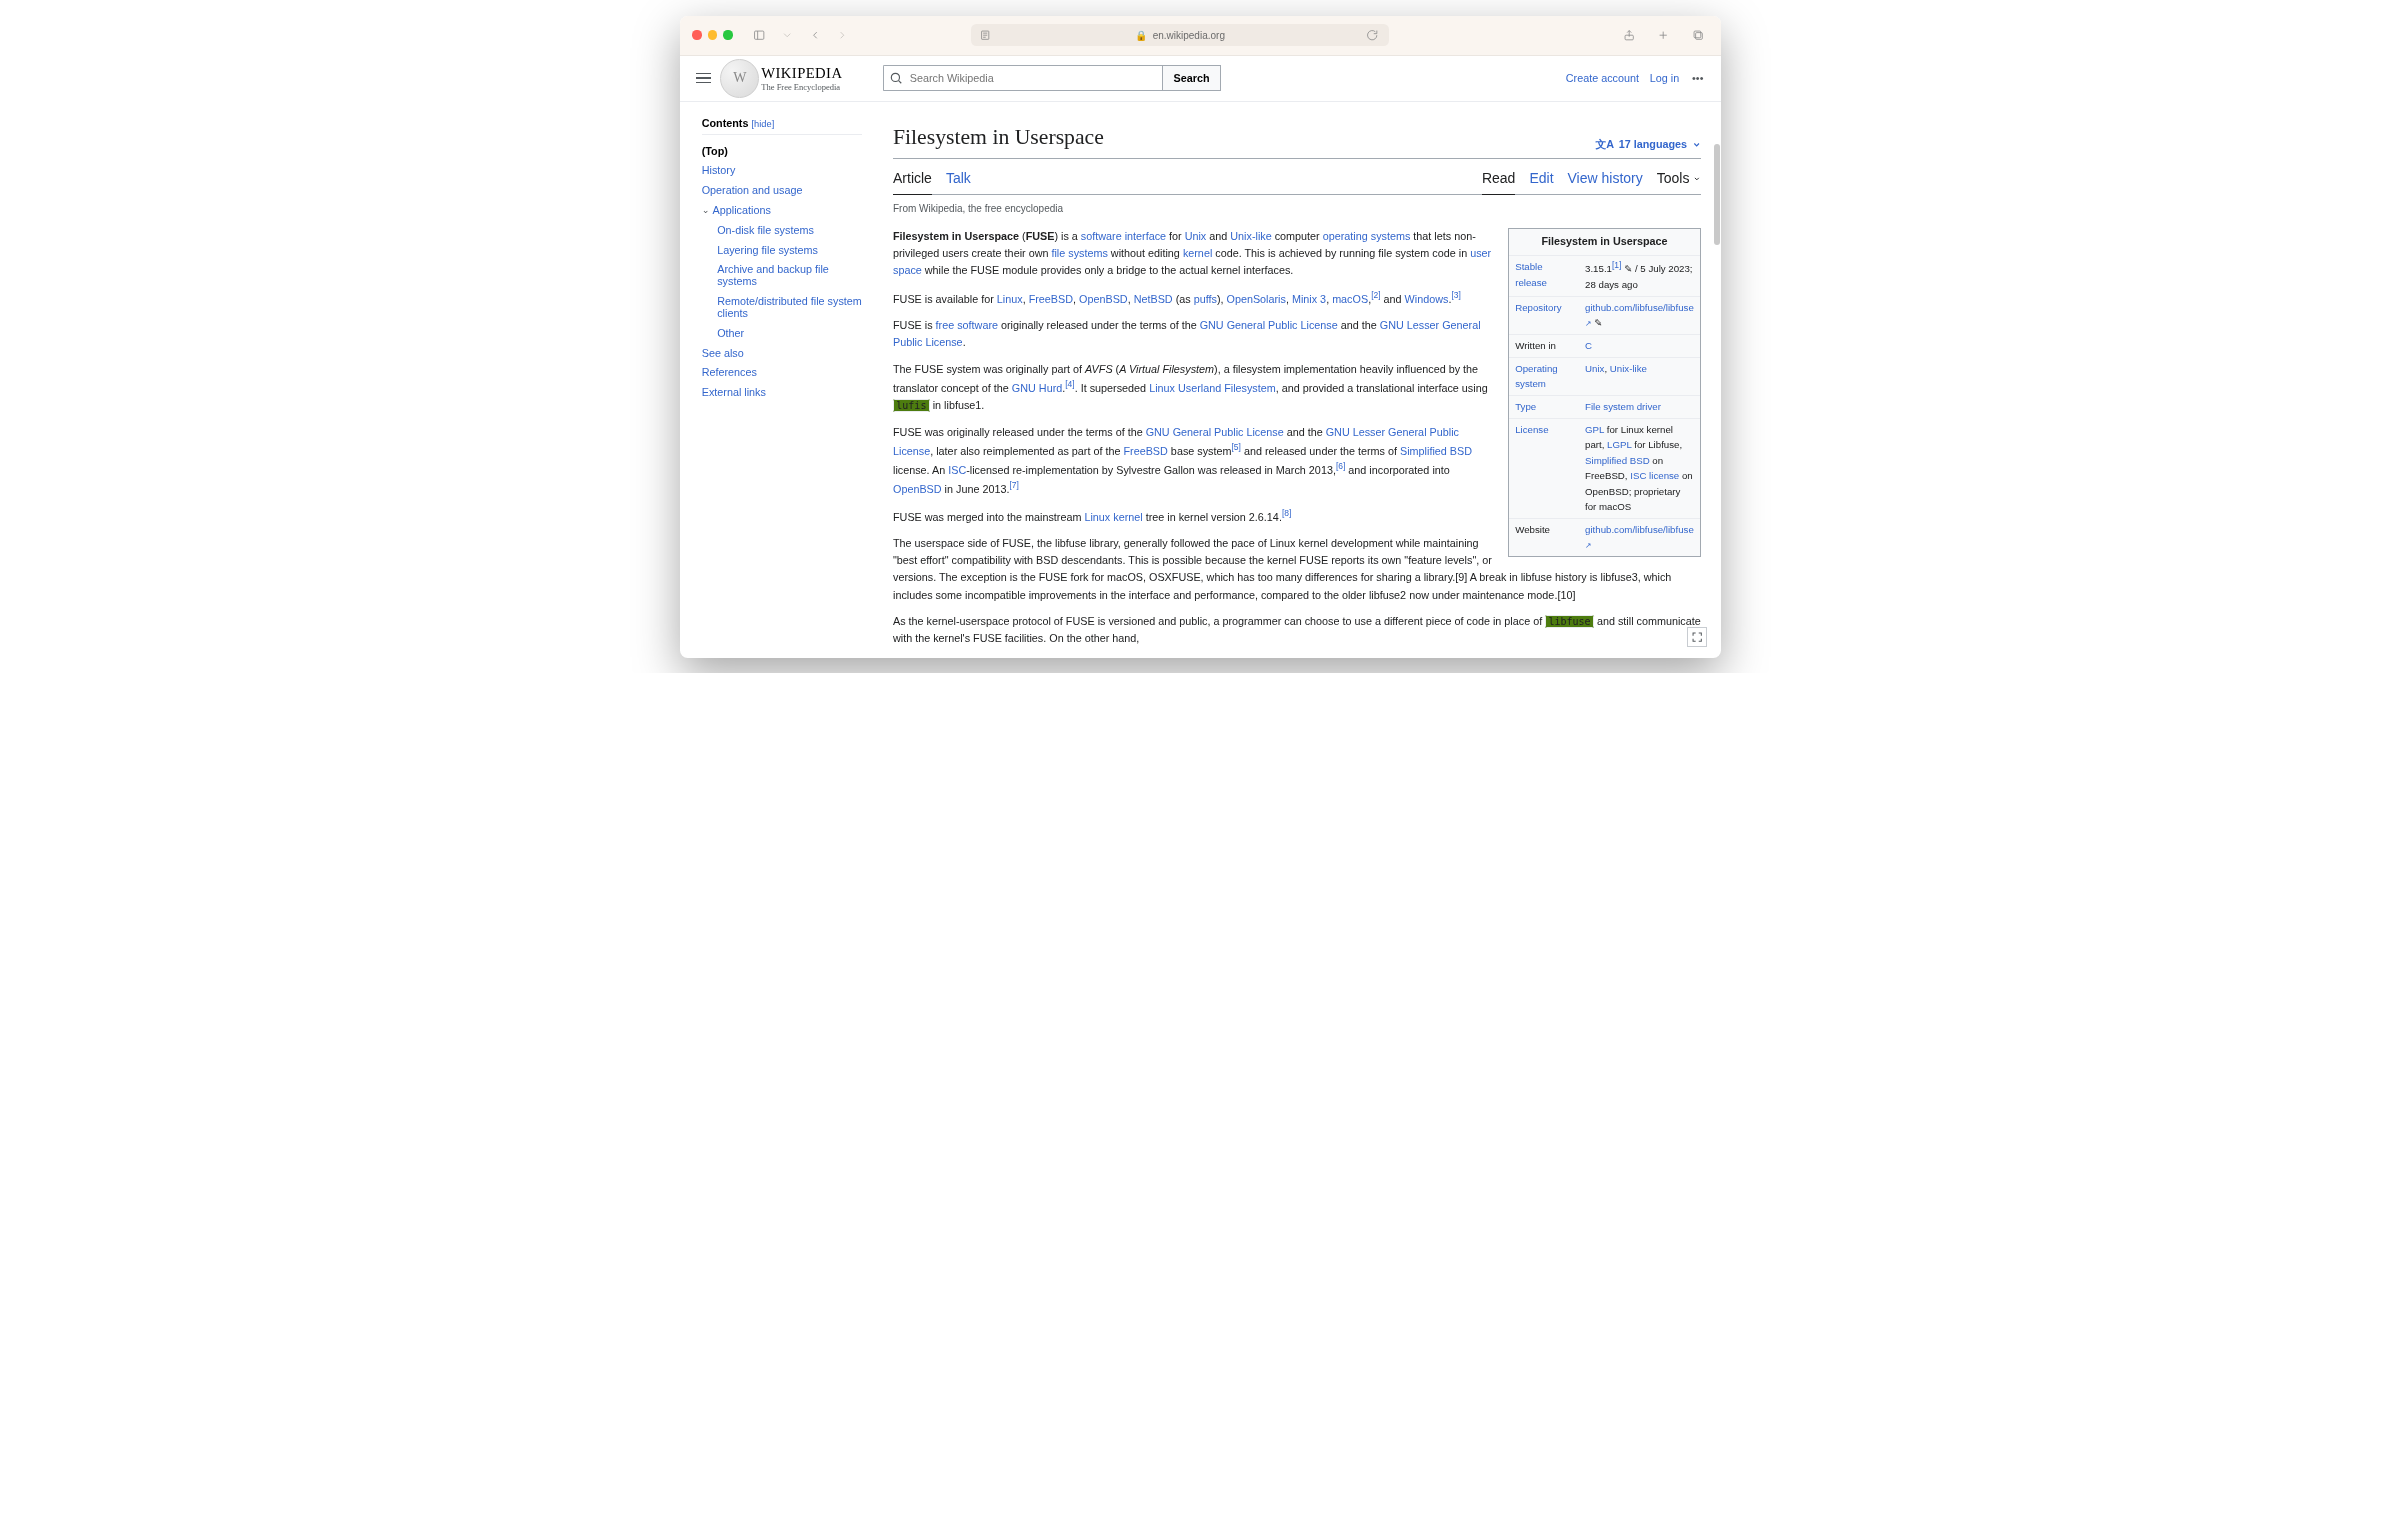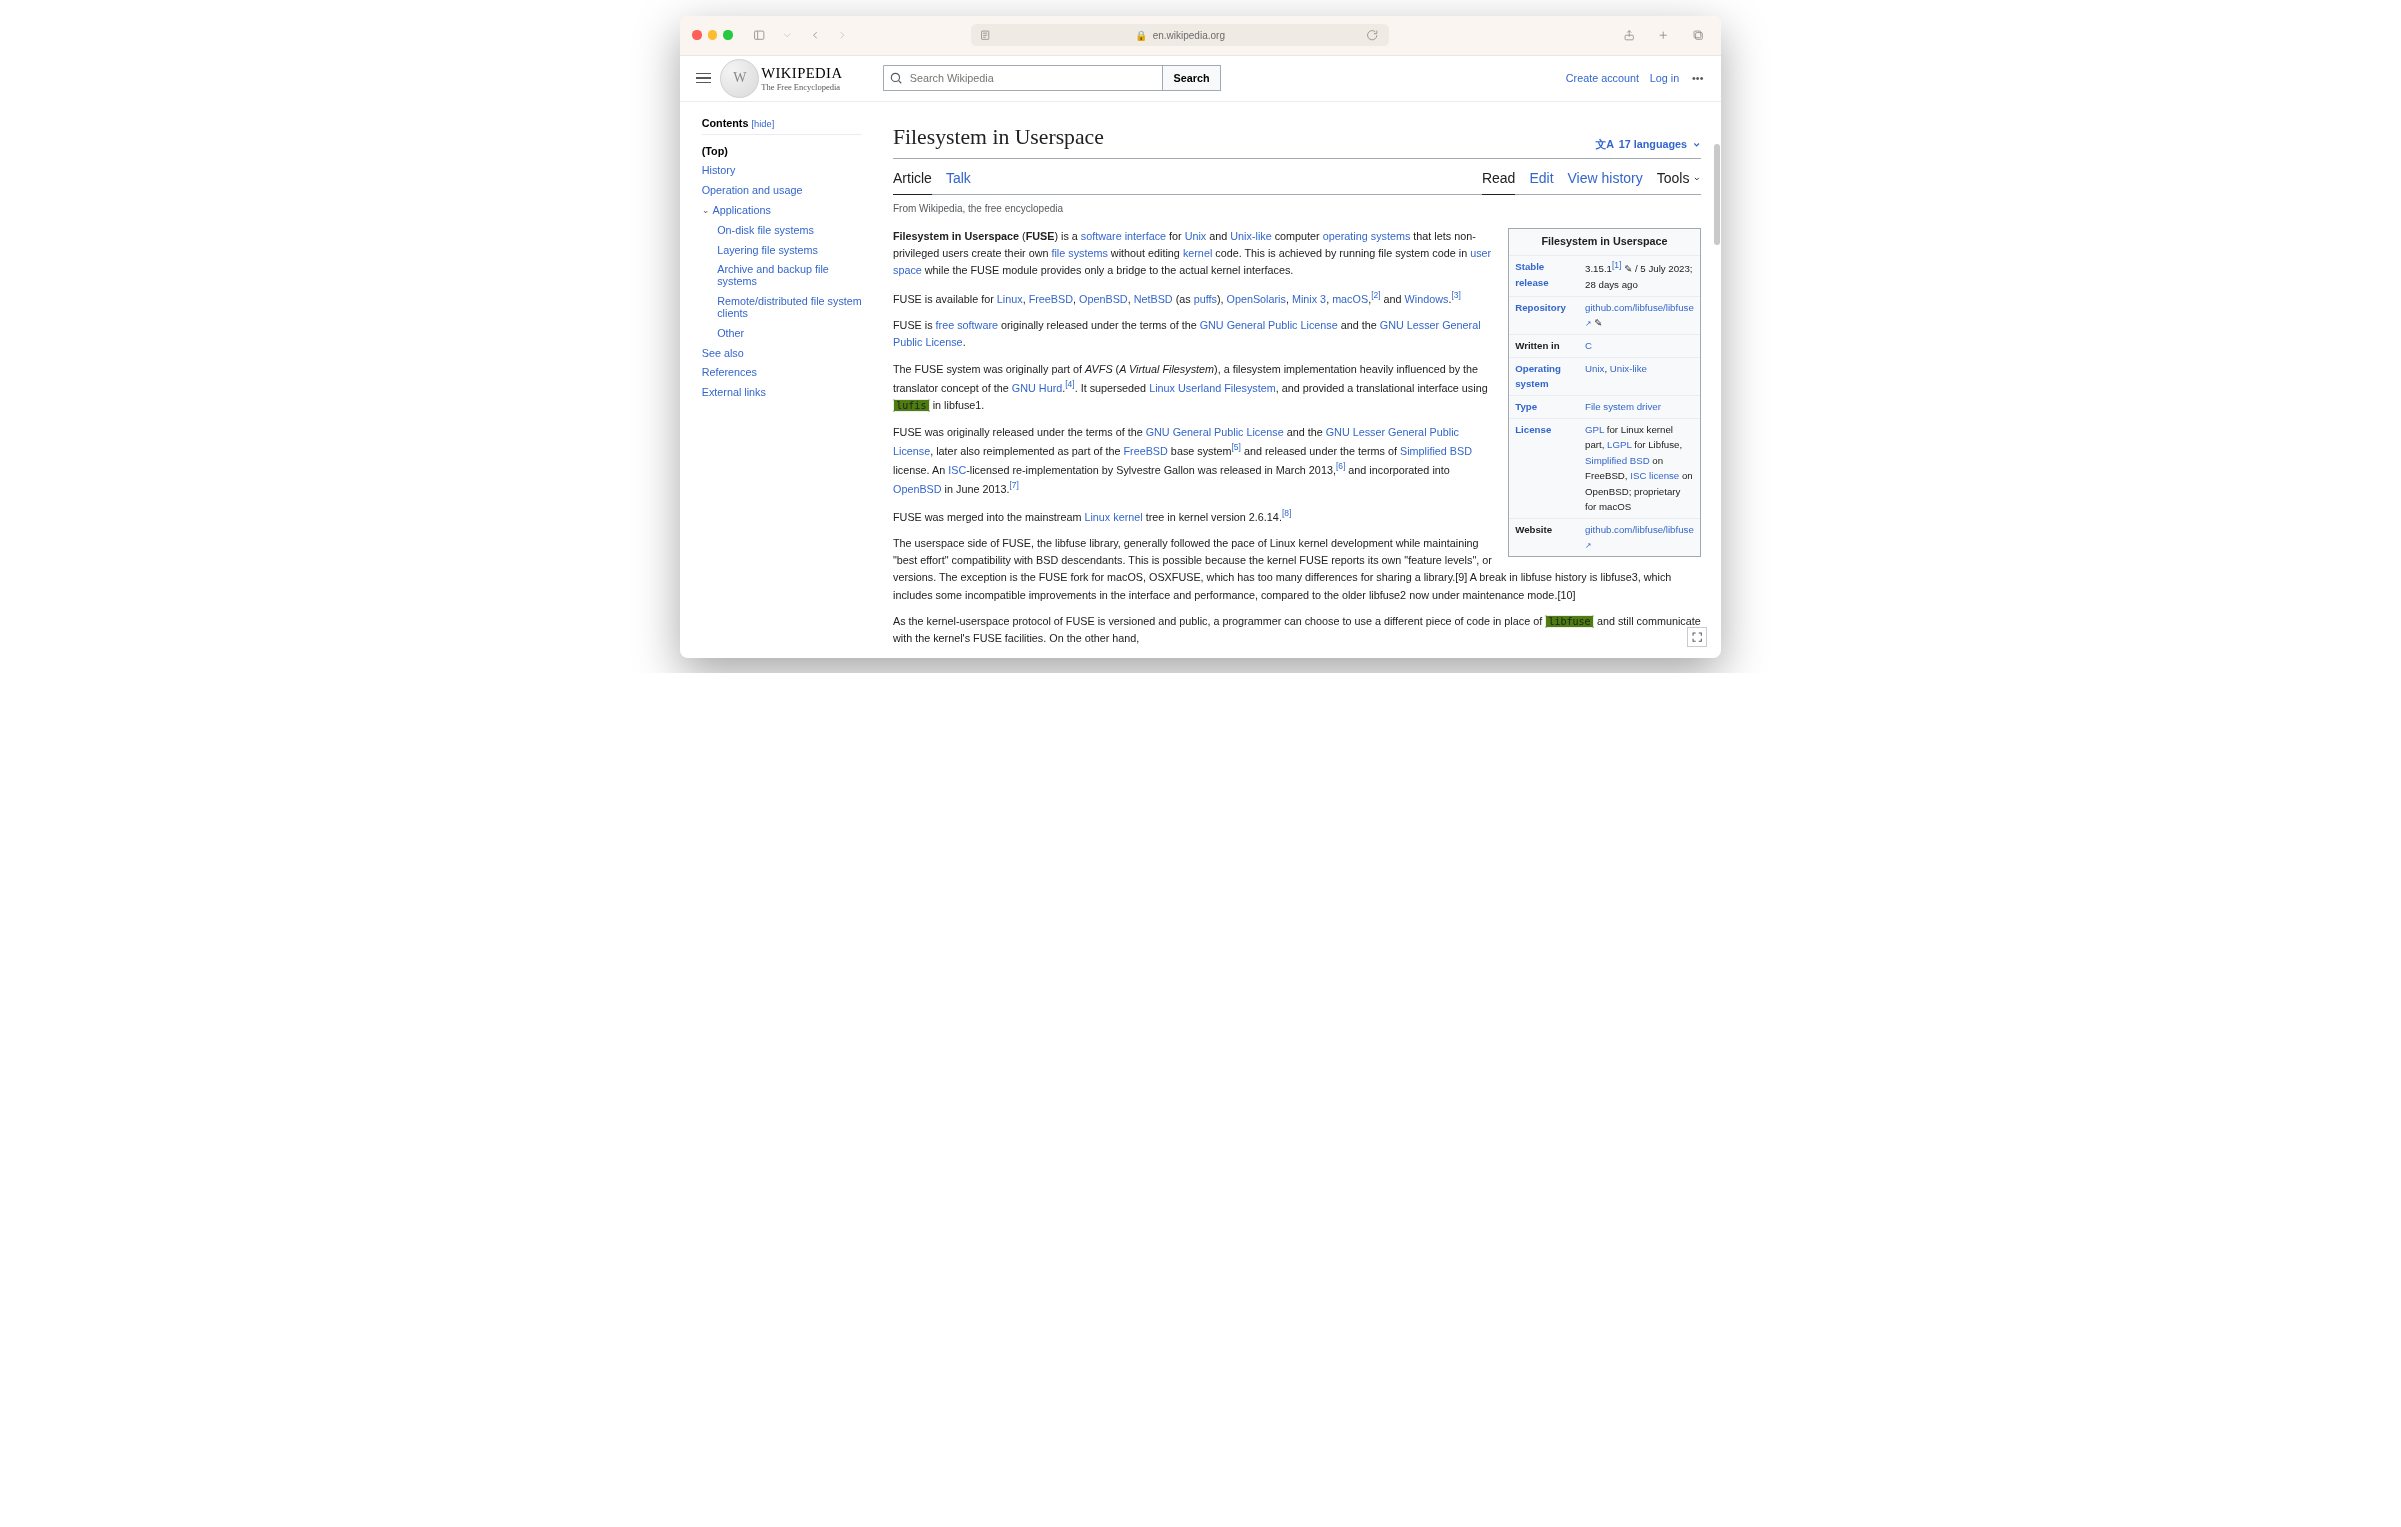--- a/index.html
+++ b/index.html
@@ -158,21 +158,21 @@
   background: #f8f9fa;
   font-size: 9.7px;
   margin: 0 0 9.3px 12.4px;
 }
 .infobox caption, .infobox .caption {
   font-weight:700; text-align:center; padding:4.6px 3.1px; background:#f8f9fa;
   font-size:10.8px;
 }
 .infobox table { width:100%; border-collapse:collapse; }
 .infobox th, .infobox td { text-align:left; padding:3.1px 6.2px; vertical-align:top; border-top:0.8px solid #eaecf0;}
-.infobox th { width:40%; font-weight:700; }
+.infobox th { width:40%; font-weight:400; }
 .infobox th a { color:#3366cc; }
 .infobox .ext::after { content:" ↗"; font-size:7.7px; }
 
 .expand-corner{
   position:absolute;right:14px;bottom:10.8px;width:20px;height:20px;border:0.8px solid #c8ccd1;
   display:flex;align-items:center;justify-content:center;background:#fff;
 }
 .scrollbar{position:absolute;right:1.5px;top:42px;width:5.4px;height:101px;background:#c9c9c9;border-radius:3.1px;}
 </style>
 </head>

